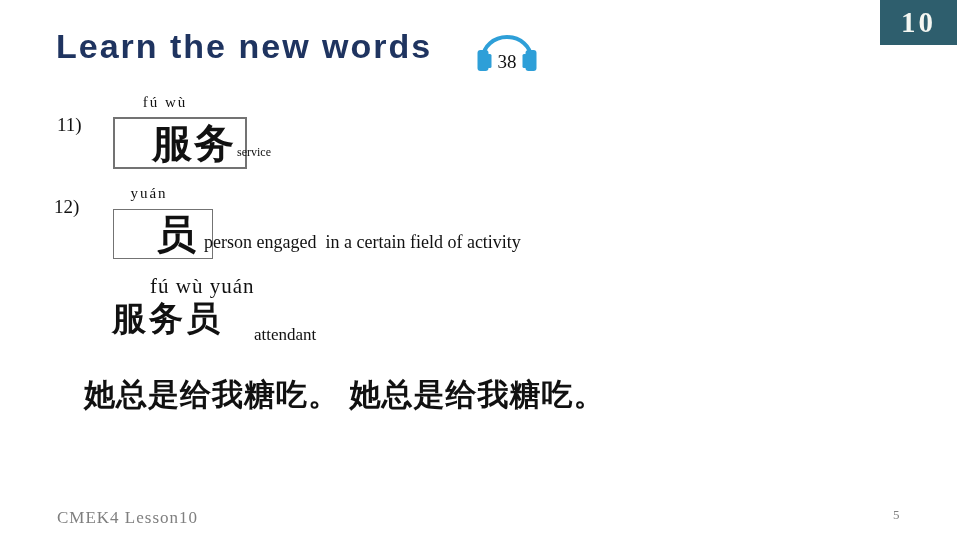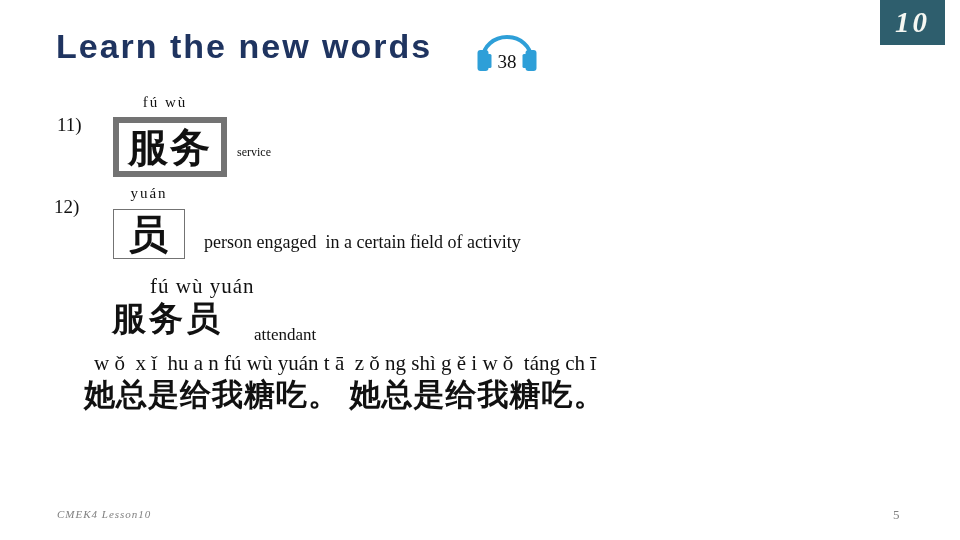--- a/index.html
+++ b/index.html
@@ -12,54 +12,54 @@
     position:absolute;left:56px;top:27px;
     font-family:"Liberation Sans", sans-serif;
     font-size:34px;font-weight:700;letter-spacing:2px;color:#1f3460;
     white-space:pre;
   }
   
   .audio-btn{position:absolute;left:476px;top:27px;width:62px;height:48px;border:0;background:transparent;padding:0;cursor:pointer;}
   .audio-btn svg{display:block;width:62px;height:48px;}
   
   .corner{
-    position:absolute;left:880px;top:0;width:65px;height:45px;
-    background:#2e5e6d;display:flex;align-items:center;justify-content:center;font-style:italic;
+    position:absolute;left:880px;top:0;width:77px;height:45px;
+    background:#2e5e6d;display:flex;align-items:center;justify-content:center;
   }
   .corner span{
     font-family:"Liberation Serif", serif;font-weight:700;font-size:29px;
     color:#f5f7f2;letter-spacing:3px;
   }
   
   .num{position:absolute;font-size:19px;white-space:pre;}
   .pinyin-small{position:absolute;font-size:15px;text-align:center;white-space:pre;letter-spacing:2px;}
   .hanzi-box{
-    position:absolute;border:6px solid #737373;
-    display:flex;align-items:center;justify-content:center;
+    position:absolute;border:2px solid #737373;
+    display:flex;align-items:center;justify-content:center;padding-left:28px;
   }
   .hanzi-box span{
     font-family:"Liberation Sans", sans-serif;font-weight:600;
     font-size:40px;letter-spacing:2px;line-height:1;white-space:pre;
   }
   .meaning{position:absolute;font-size:18px;white-space:pre;}
   .compound-pinyin{position:absolute;left:114px;top:274px;font-size:21px;letter-spacing:1px;white-space:pre;margin-left:36px;}
   .compound-hanzi{
     position:absolute;left:112px;top:296px;
     font-family:"Liberation Sans", sans-serif;font-weight:600;
     font-size:34px;letter-spacing:3px;white-space:pre;
   }
   .compound-meaning{position:absolute;left:254px;top:325px;font-size:17px;white-space:pre;}
   .sentence-pinyin{position:absolute;left:94px;top:351px;font-size:21px;white-space:pre;}
   .sentence-hanzi{
     position:absolute;left:84px;top:374px;
     font-family:"Liberation Sans", sans-serif;font-weight:600;
     font-size:31px;letter-spacing:1px;white-space:pre;
   }
   
-  .footer-left{position:absolute;left:57px;top:508px;font-size:11px;color:#7f7f7f;letter-spacing:1px;white-space:pre;font-style:italic;}
+  .footer-left{position:absolute;left:57px;top:508px;font-size:17px;color:#7f7f7f;letter-spacing:1px;white-space:pre;}
   .footer-right{position:absolute;left:893px;top:507px;font-size:13px;color:#7f7f7f;white-space:pre;}
 </style>
 </head>
 <body>
 
 <div id="slide">
 
   <div class="title">Learn the new words</div>
 
   <button class="audio-btn">
@@ -88,19 +88,18 @@
   <div class="pinyin-small" style="left:113px;top:185px;width:72px;">yuán</div>
   <div class="hanzi-box" style="left:113px;top:209px;width:70px;height:48px;border-width:1.5px;">
     <span>员</span>
   </div>
   <div class="meaning" style="left:204px;top:232px;">person engaged  in a certain field of activity</div>
 
   <div class="compound-pinyin">fú wù yuán</div>
   <div class="compound-hanzi">服务员</div>
   <div class="compound-meaning">attendant</div>
 
-  <div class="sentence-pinyin">w ǒ  x ǐ  hu a n fú wù yuán t ā  z ǒ ng shì g ě i w ǒ  táng ch ī</div>
   <div class="sentence-hanzi">她总是给我糖吃。 她总是给我糖吃。</div>
 
   <div class="footer-left">CMEK4 Lesson10</div>
   <div class="footer-right">5</div>
 
 </div>
 
 </body></html>

